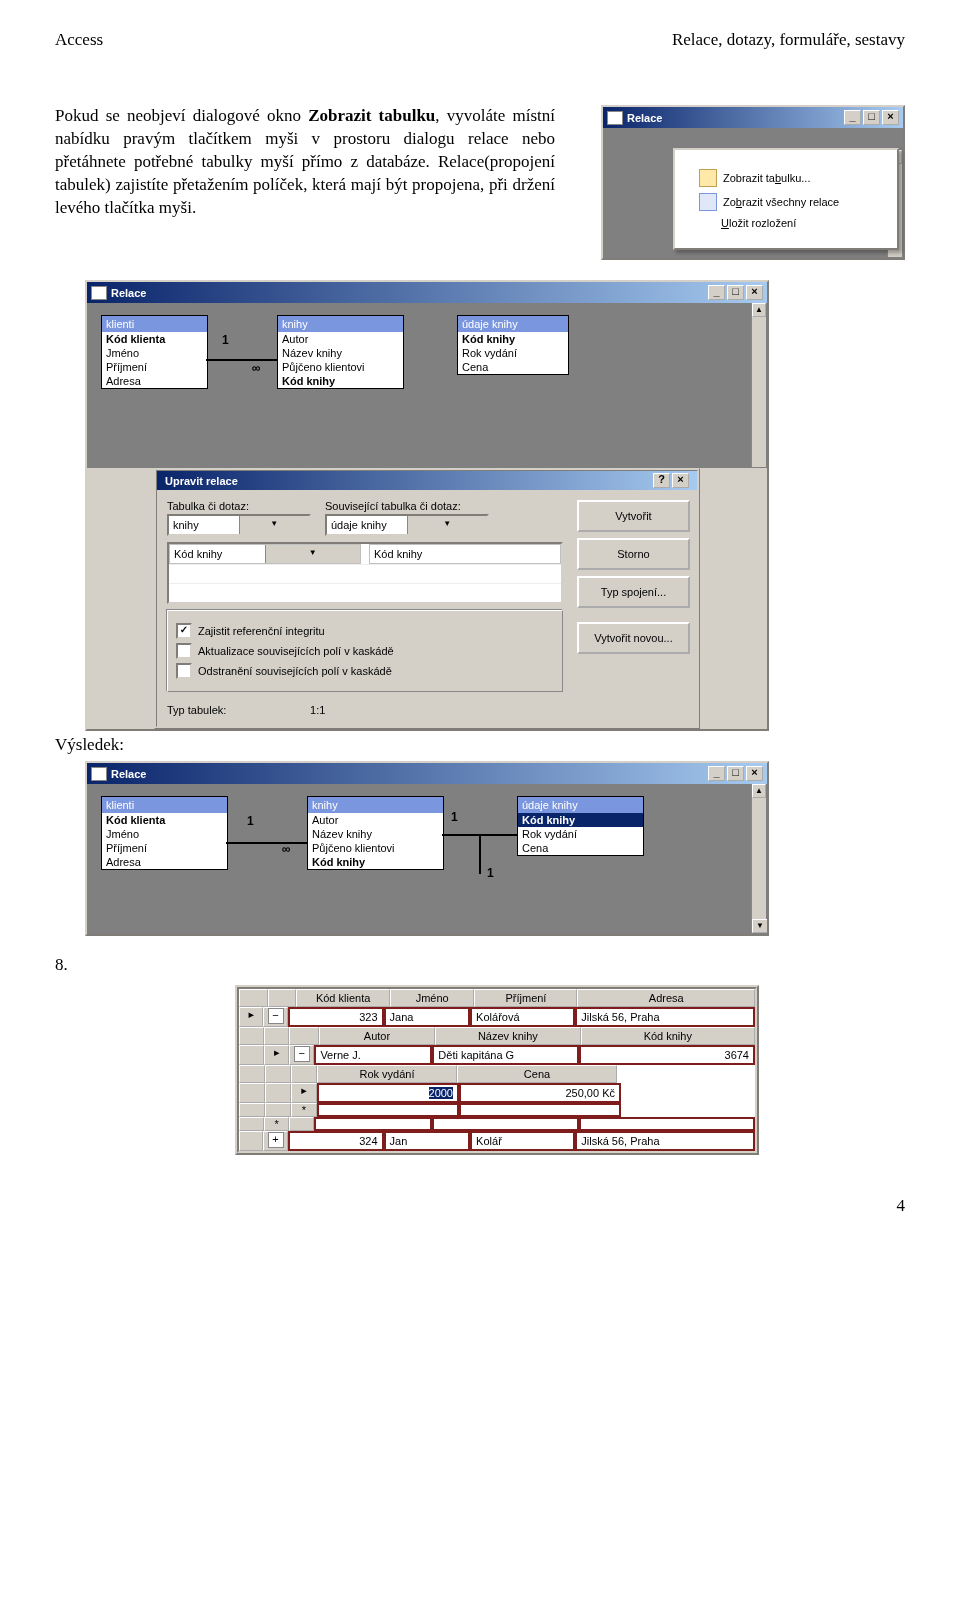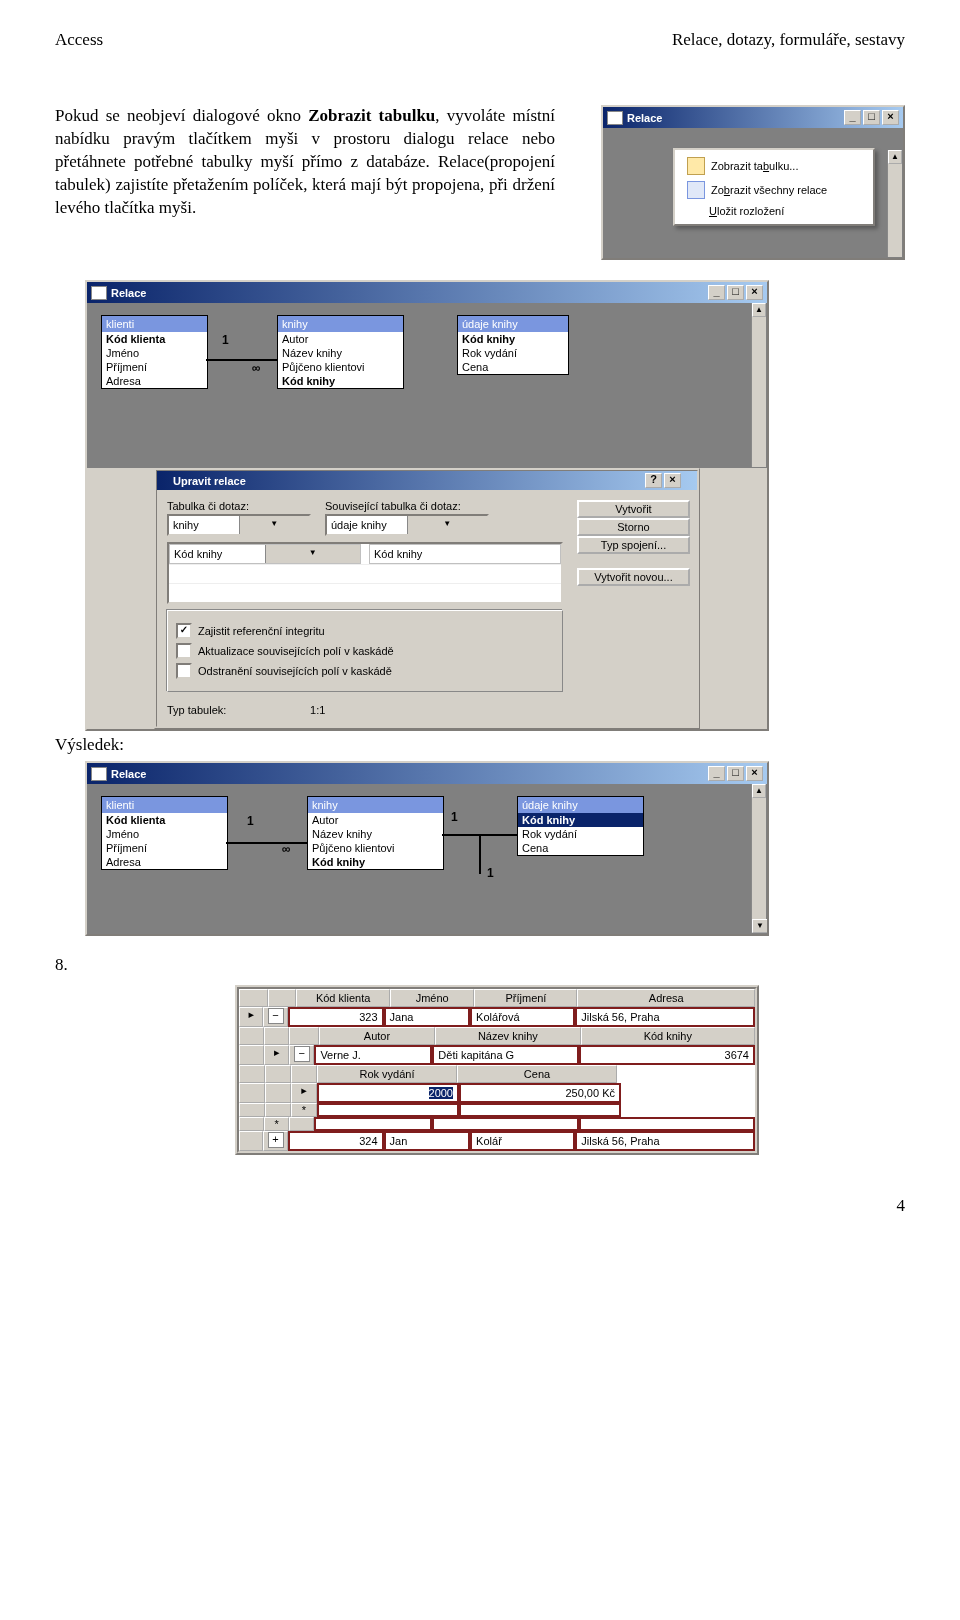--- a/index.html
+++ b/index.html
@@ -7,46 +7,46 @@
 .para{text-align:justify;margin:0 0 8px 0;line-height:1.35}
 .float-right{float:right;margin-left:12px;margin-bottom:8px}
 .clear{clear:both}
 .win{border:2px outset #d4d0c8;background:#d4d0c8;font-family:Tahoma,Arial,sans-serif;font-size:11px;display:inline-block}
 .titlebar{background:linear-gradient(90deg,#0a246a,#a6caf0);color:#fff;font-weight:700;padding:3px 4px;display:flex;align-items:center;gap:4px}
 .titlebar .ticon{width:14px;height:12px;background:#fff;display:inline-block;border:1px solid #888}
 .titlebar .tt{flex:1}
 .wctl{display:flex;gap:2px}
 .wctl span{width:15px;height:13px;background:#d4d0c8;border:1px outset #fff;text-align:center;line-height:11px;font-weight:700;color:#000;font-family:Arial}
 .winbody{background:#d4d0c8;position:relative}
-.menu{background:#fff;border:2px outset #d4d0c8;padding:4px;width:190px;box-shadow:3px 3px 4px rgba(0,0,0,.3)}
+.menu{background:#fff;border:2px outset #d4d0c8;padding:16px;width:190px;box-shadow:3px 3px 4px rgba(0,0,0,.3)}
 .menu-item{display:flex;align-items:center;gap:6px;padding:3px 8px}
 .menu-item .micon{width:16px;height:16px;display:inline-block;background:#ffe9a8;border:1px solid #c0a050}
 .underline{text-decoration:underline}
 .relarea{background:#808080;height:165px;position:relative;overflow:hidden}
 .tablebox{position:absolute;background:#fff;border:1px solid #000;width:120px}
 .tablebox .hdr{background:#7a96df;color:#fff;padding:2px 4px;font-weight:400}
 .tablebox .fld{padding:1px 4px;white-space:nowrap}
 .tablebox .fld.bold{font-weight:700}
 .tablebox .fld.sel{background:#0a246a;color:#fff;font-weight:700}
 .scroll-v{position:absolute;right:1px;top:22px;bottom:1px;width:14px;background:#d4d0c8;border-left:1px solid #888}
 .scroll-v .arr,.scroll-h .arr{background:#d4d0c8;border:1px outset #fff;text-align:center;font-size:8px;line-height:12px;height:12px}
 .rel-label{position:absolute;color:#000;font-weight:700;font-size:12px}
 .line-h{position:absolute;height:2px;background:#000}
 .line-v{position:absolute;width:2px;background:#000}
 .dlg{border:3px ridge #d4d0c8;background:#d4d0c8;width:480px}
-.dlg .titlebar{padding:2px 16px}
+.dlg .titlebar{padding:2px 8px}
 .dlg-body{padding:10px;position:relative}
 .lbl{display:block;margin-bottom:2px}
 .combo{background:#fff;border:2px inset #d4d0c8;height:18px;display:flex;align-items:center;width:140px}
 .combo span{flex:1;padding:0 4px}
 .combo .cbtn{width:15px;height:100%;background:#d4d0c8;border-left:1px solid #888;text-align:center;font-size:8px;line-height:16px}
 .group{border:1px solid #888;border-top-color:#fff;border-left-color:#fff;box-shadow:-1px -1px #888;padding:8px;margin-top:6px}
 .chk{display:flex;align-items:center;gap:6px;margin:4px 0}
 .chk .box{width:12px;height:12px;background:#fff;border:2px inset #d4d0c8;text-align:center;font-size:10px;line-height:10px;font-weight:700}
-.btn{background:#d4d0c8;border:2px outset #fff;padding:1px 2px;width:105px;text-align:center;}
+.btn{background:#d4d0c8;border:2px outset #fff;padding:8px 2px;width:105px;text-align:center;margin-bottom:6px}
 .grid-row{display:flex;gap:8px;margin-bottom:6px}
 .ds-table{border:2px inset #d4d0c8;background:#fff;font-family:Tahoma,Arial,sans-serif;font-size:11px}
 .ds-row{display:flex}
 .ds-cell{border:2px solid #7f1d1d;padding:2px 4px;background:#fff;overflow:hidden;white-space:nowrap}
 .ds-hcell{background:#d4d0c8;text-align:center;border:1px outset #fff}
 .ds-sel{background:#d4d0c8;border:1px outset #fff;width:24px;text-align:center;font-family:Arial}
 .ds-val{text-align:right}
 .val-sel{background:#0a246a;color:#fff}
 .bold{font-weight:700}
 .listnum{display:flex;gap:14px;margin-top:16px}

